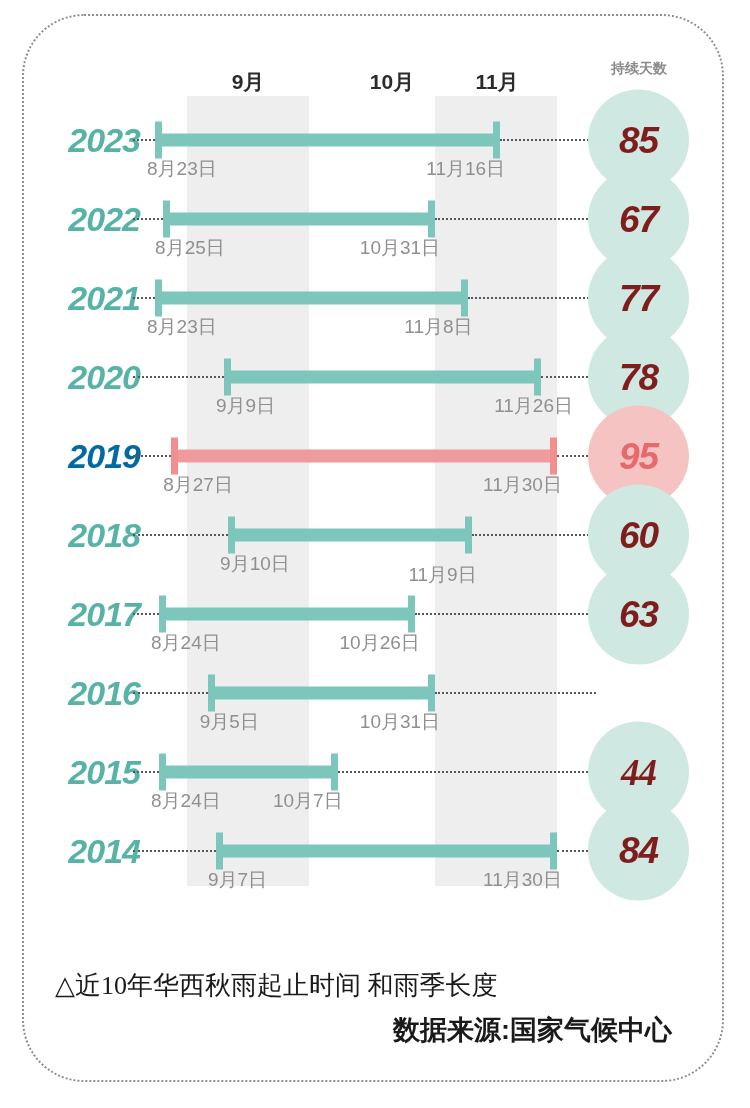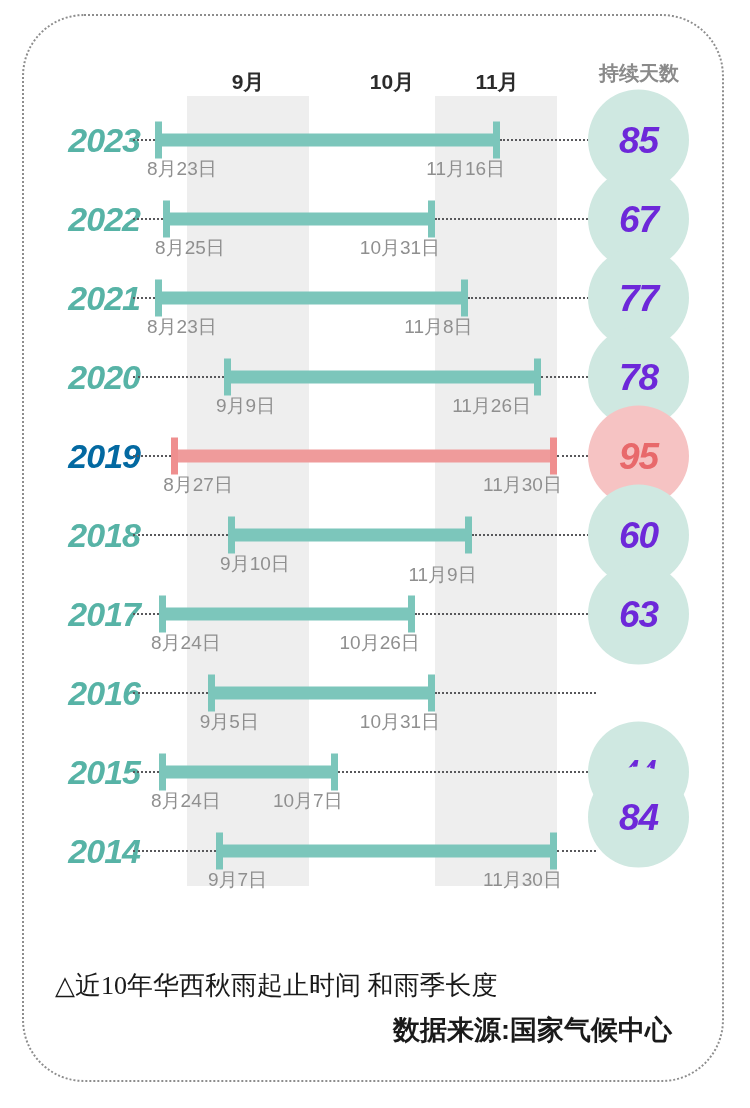--- a/index.html
+++ b/index.html
@@ -51,21 +51,21 @@
     font-size: 21px;
     font-weight: bold;
     color: #2b2b2b;
     letter-spacing: 0px;
     white-space: nowrap;
   }
   .col-header {
     position: absolute;
     top: 60px;
     transform: translateX(-50%);
-    font-size: 20px;
+    font-size: 14px;
     font-weight: bold;
     color: #8a8a8a;
     white-space: nowrap;
   }
   
   .row {
     position: absolute;
     left: 0;
     width: 750px;
     height: 0;
@@ -126,21 +126,21 @@
     display: flex;
     align-items: center;
     justify-content: center;
   }
   .circle.highlight { background: #f6c3c3; }
   .circle .num {
     font-size: 37px;
     font-weight: bold;
     font-style: italic;
     letter-spacing: -1px;
-    color: #6d28d9;
+    color: #7f1d1d;
   }
   .circle.highlight .num { color: #e8696b; }
 
   
   #caption1 {
     position: absolute;
     left: 55px;
     top: 968px;
     font-family: "Liberation Serif", "DejaVu Serif", serif;
     font-size: 26px;
@@ -212,21 +212,21 @@
         <span class="num">77</span>
       </div>
       <div class="row" style="top: 377px;">
         <div class="year-label">2020</div>
         <div class="leader" style="left: 133px; width: 91.02px;"></div>
         <div class="leader" style="left: 540.7px; width: 55.3px;"></div>
         <div class="bar" style="left: 224.02px; width: 316.68px;"></div>
         <div class="cap" style="left: 224.02px;"></div>
         <div class="cap" style="left: 533.7px;"></div>
         <div class="datelabel start" style="left: 224.02px;">9月9日</div>
-        <div class="datelabel end" style="left: 531px;">11月26日</div>
+        <div class="datelabel end" style="left: 573px;">11月26日</div>
       </div>
       <div class="circle" style="top: 377px;">
         <span class="num">78</span>
       </div>
       <div class="row highlight" style="top: 456px;">
         <div class="year-label">2019</div>
         <div class="leader" style="left: 133px; width: 38.24px;"></div>
         <div class="leader" style="left: 556.94px; width: 39.06px;"></div>
         <div class="bar" style="left: 171.24px; width: 385.7px;"></div>
         <div class="cap" style="left: 171.24px;"></div>
@@ -289,21 +289,21 @@
       <div class="row" style="top: 851px;">
         <div class="year-label">2014</div>
         <div class="leader" style="left: 133px; width: 82.9px;"></div>
         <div class="leader" style="left: 556.94px; width: 39.06px;"></div>
         <div class="bar" style="left: 215.9px; width: 341.04px;"></div>
         <div class="cap" style="left: 215.9px;"></div>
         <div class="cap" style="left: 549.94px;"></div>
         <div class="datelabel start" style="left: 215.9px;">9月7日</div>
         <div class="datelabel end" style="left: 561.94px;">11月30日</div>
       </div>
-      <div class="circle" style="top: 817px; justify-content: center;">
+      <div class="circle" style="top: 850px; justify-content: center;">
         <span class="num">84</span>
       </div>
     </div>
 
   <div id="caption1">△近10年华西秋雨起止时间 和雨季长度</div>
   <div id="caption2">数据来源:国家气候中心</div>
 
 </div>
 
 </body></html>

